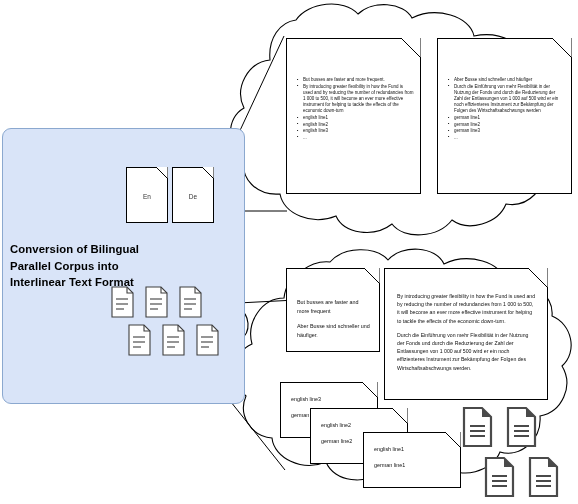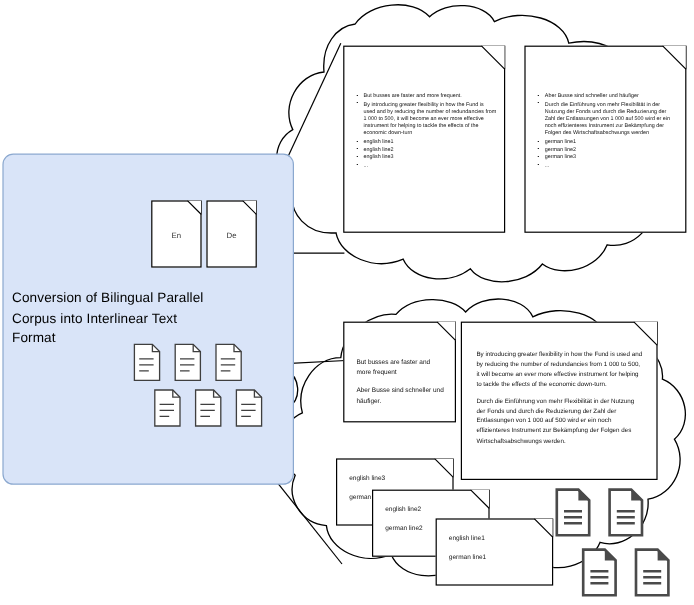--- a/index.html
+++ b/index.html
@@ -7,21 +7,21 @@
   #stage{position:relative;width:578px;height:504px;overflow:hidden;}
   #bg-svg{position:absolute;left:0;top:0;width:578px;height:504px;}
 
   .panel{
     position:absolute;left:2px;top:128px;width:243px;height:276px;
     background:#d9e4f8;border:1px solid #8ba8cf;border-radius:9px;
     box-sizing:border-box;
   }
   .panel-label{
     position:absolute;left:10px;top:241px;width:160px;
-    font-size:11.3px;line-height:16.5px;color:#000;letter-spacing:.1px;
+    font-size:11.3px;line-height:16.5px;color:#000;letter-spacing:.1px;font-weight:bold;
   }
 
   
   .page{
     position:absolute;background:#fff;border:1px solid #000;box-sizing:border-box;
   }
   .fold{position:absolute;right:-1px;top:-1px;}
 
   .pg-text{position:absolute;font-size:4.5px;line-height:6.2px;color:#111;}
   ul.bullets{margin:0;padding:0;list-style:none;}

